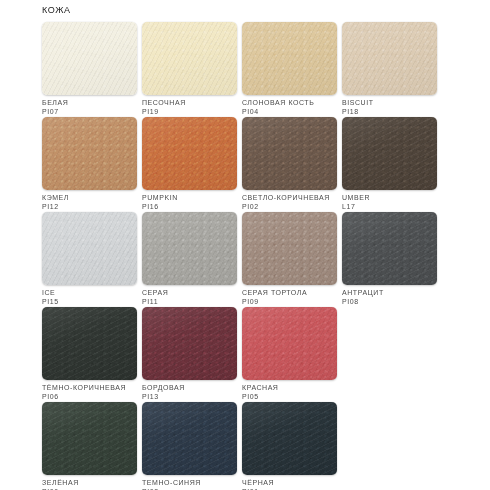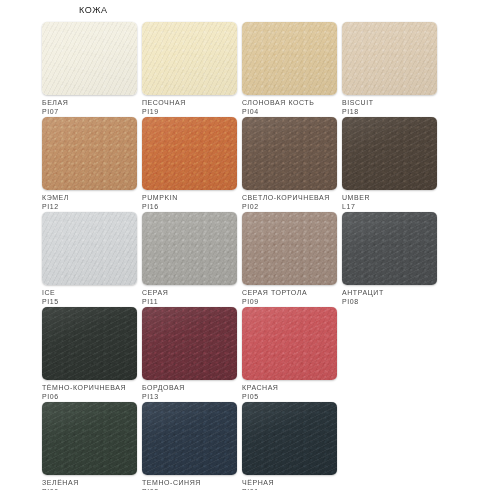--- a/index.html
+++ b/index.html
@@ -21,21 +21,20 @@
     background: #ffffff;
   }
   .section-title {
     position: absolute;
     left: 42px;
     top: 5px;
     font-size: 9px;
     letter-spacing: 0.6px;
     color: #1c1c1c;
     font-weight: 400;
-    margin-left: 37px;
   }
   .grid {
     position: absolute;
     left: 42px;
     top: 22px;
     width: 406px;
     display: grid;
     grid-template-columns: repeat(4, 95px);
     column-gap: 5px;
     row-gap: 0px;

